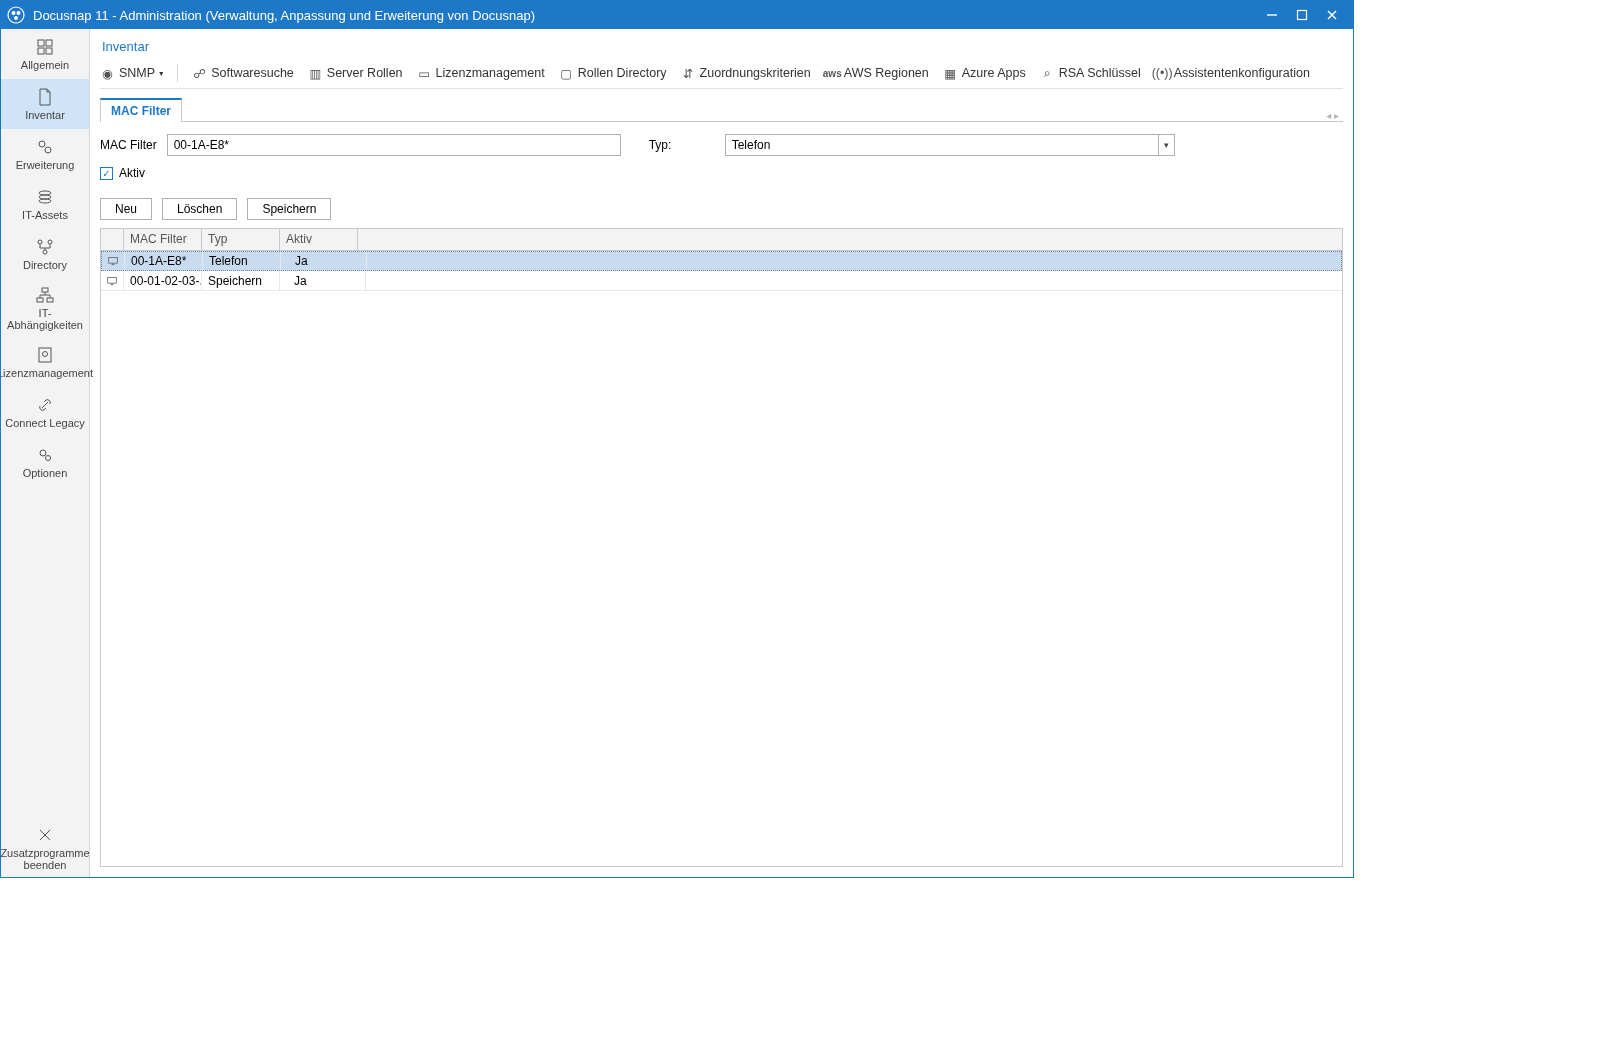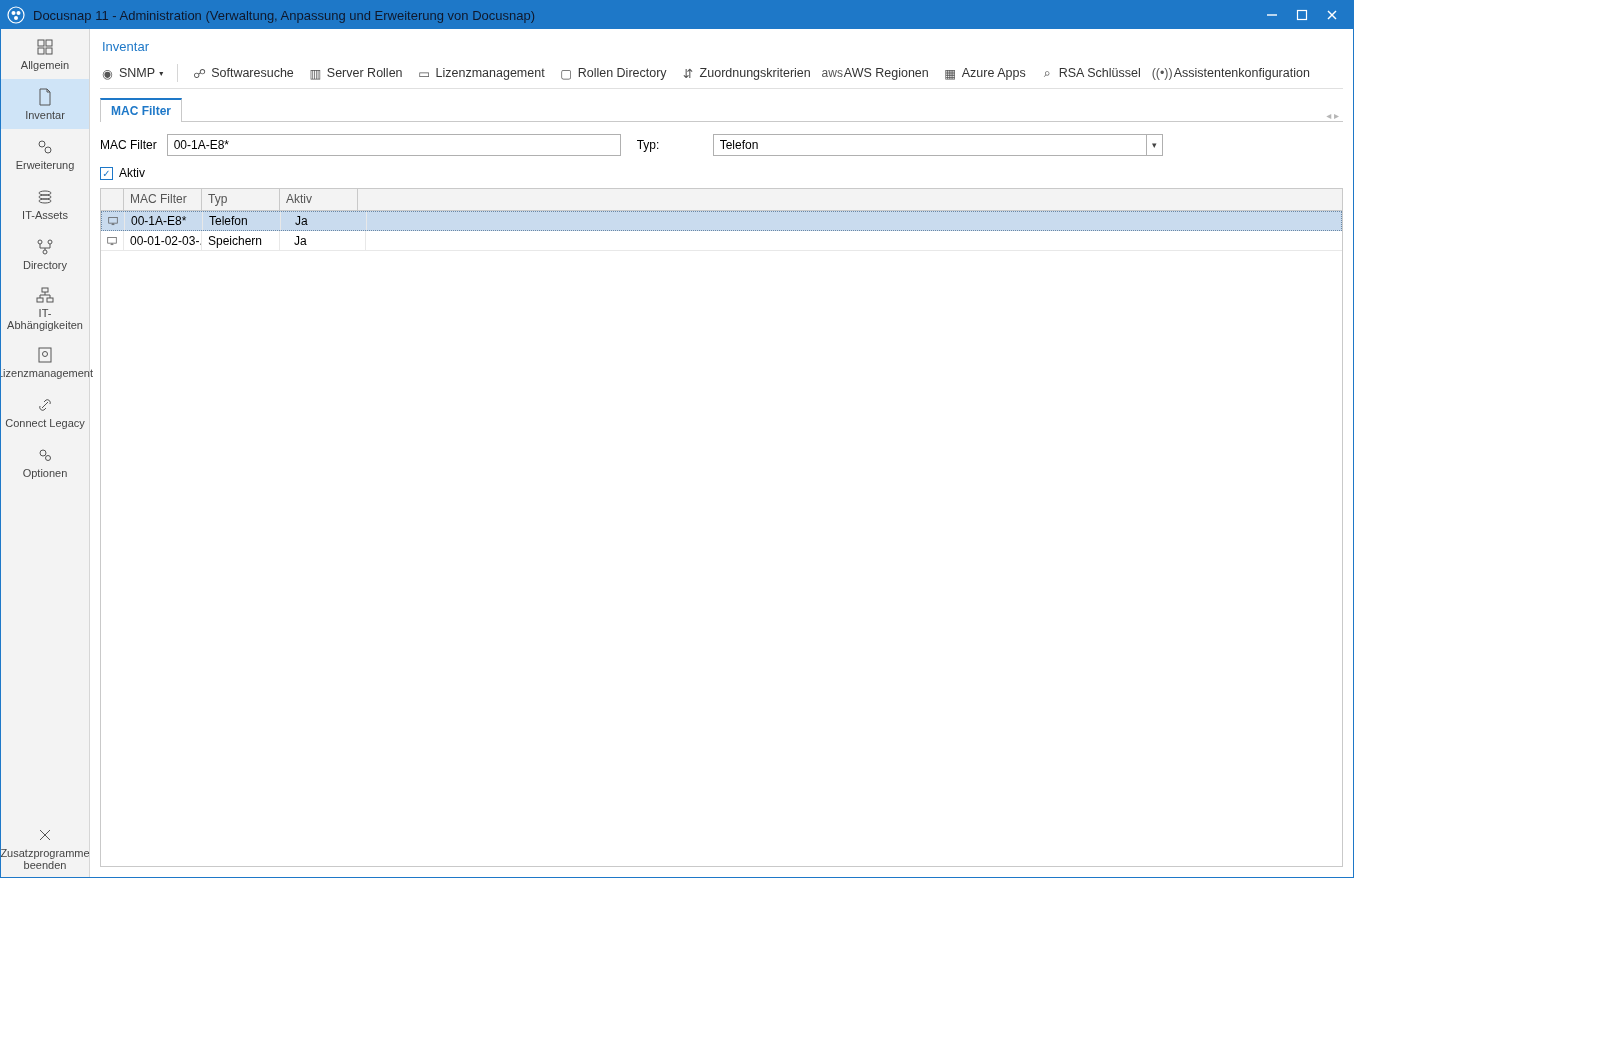--- a/index.html
+++ b/index.html
@@ -10,21 +10,21 @@
   width: 1354px;
   height: 878px;
   border: 1px solid #1e78c8;
   display: flex;
   flex-direction: column;
   overflow: hidden;
 }
 .titlebar {
   height: 28px;
   background: #1e78c8;
-  color: #0f172a;
+  color: #ffffff;
   display: flex;
   align-items: center;
   padding: 0 6px;
 }
 .titlebar .logo {
   width: 18px; height: 18px;
   margin-right: 8px;
   display: flex; align-items: center; justify-content: center;
 }
 .titlebar .title { flex: 1; font-size: 13px; }
@@ -120,21 +120,21 @@
   margin-top: 12px;
 }
 .form-label { font-size: 12px; min-width: 56px; }
 .form-input {
   border: 1px solid #b0b0b0;
   height: 22px;
   padding: 0 6px;
   font-size: 12px;
 }
 .mac-input { width: 454px; }
-.typ-label { margin-left: 6px; min-width: 30px; }
+.typ-label { margin-left: 18px; min-width: 30px; }
 .typ-select-wrap {
   margin-left: 36px;
   border: 1px solid #b0b0b0;
   height: 22px;
   display: flex;
   align-items: center;
   width: 450px;
 }
 .typ-select-val { flex: 1; padding: 0 6px; font-size: 12px; }
 .typ-select-btn {
@@ -358,21 +358,21 @@
       </div>
       <div class="tbitem">
         <span class="tic">▢</span>
         <span>Rollen Directory</span>
       </div>
       <div class="tbitem">
         <span class="tic">⇵</span>
         <span>Zuordnungskriterien</span>
       </div>
       <div class="tbitem">
-        <span class="tic" style="font-size:12px;">aws</span>
+        <span class="tic" style="font-size:10px;font-weight:bold;">aws</span>
         <span>AWS Regionen</span>
       </div>
       <div class="tbitem">
         <span class="tic">▦</span>
         <span>Azure Apps</span>
       </div>
       <div class="tbitem">
         <span class="tic">⌕</span>
         <span>RSA Schlüssel</span>
       </div>
@@ -395,20 +395,25 @@
         <span class="typ-select-val">Telefon</span>
         <span class="typ-select-btn">▾</span>
       </div>
     </div>
 
     <div class="check-row">
       <span class="check-box">✓</span>
       <span>Aktiv</span>
     </div>
 
+    <div class="btn-row">
+      <button class="btn underline-first">Neu</button>
+      <button class="btn underline-first">Löschen</button>
+      <button class="btn underline-first">Speichern</button>
+    </div>
 
     <div class="grid">
       <div class="grid-head">
         <div class="gh gh-icon"></div>
         <div class="gh gh-mac">MAC Filter</div>
         <div class="gh gh-typ">Typ</div>
         <div class="gh gh-akt">Aktiv</div>
         <div class="gh gh-rest"></div>
       </div>
       <div class="grid-body">

